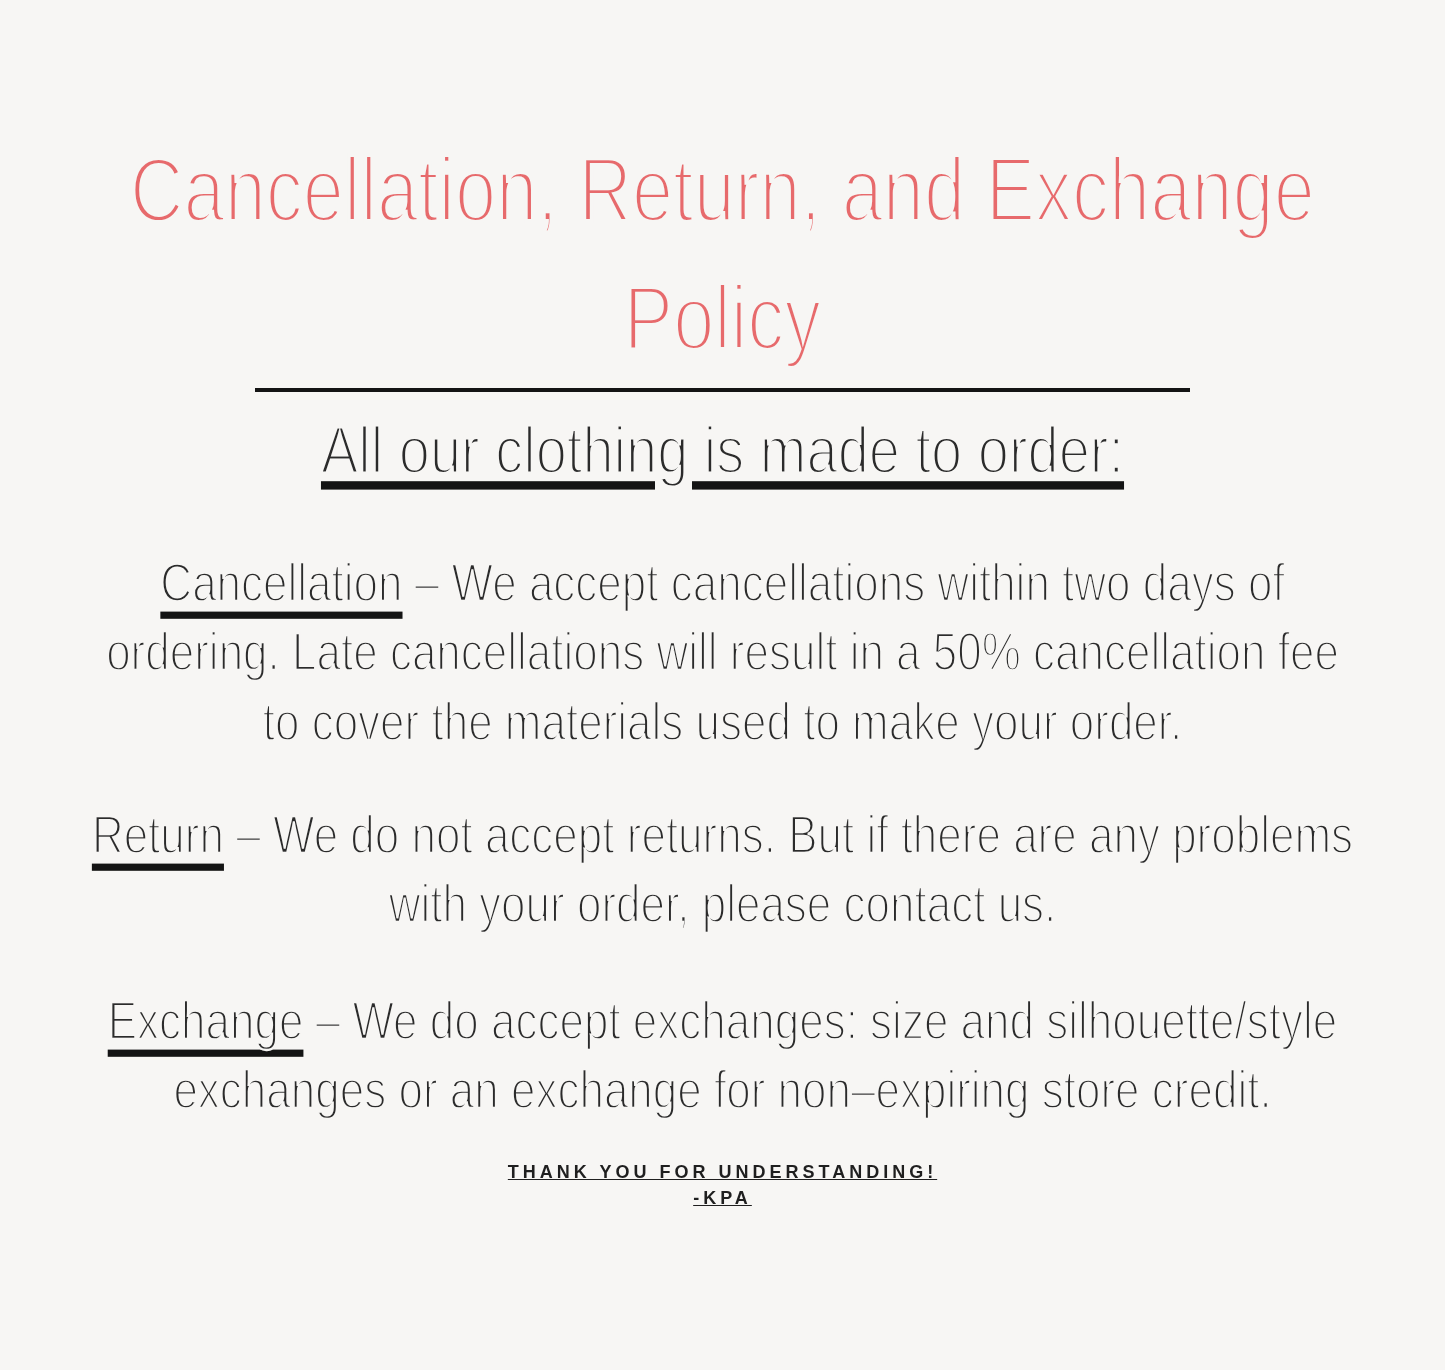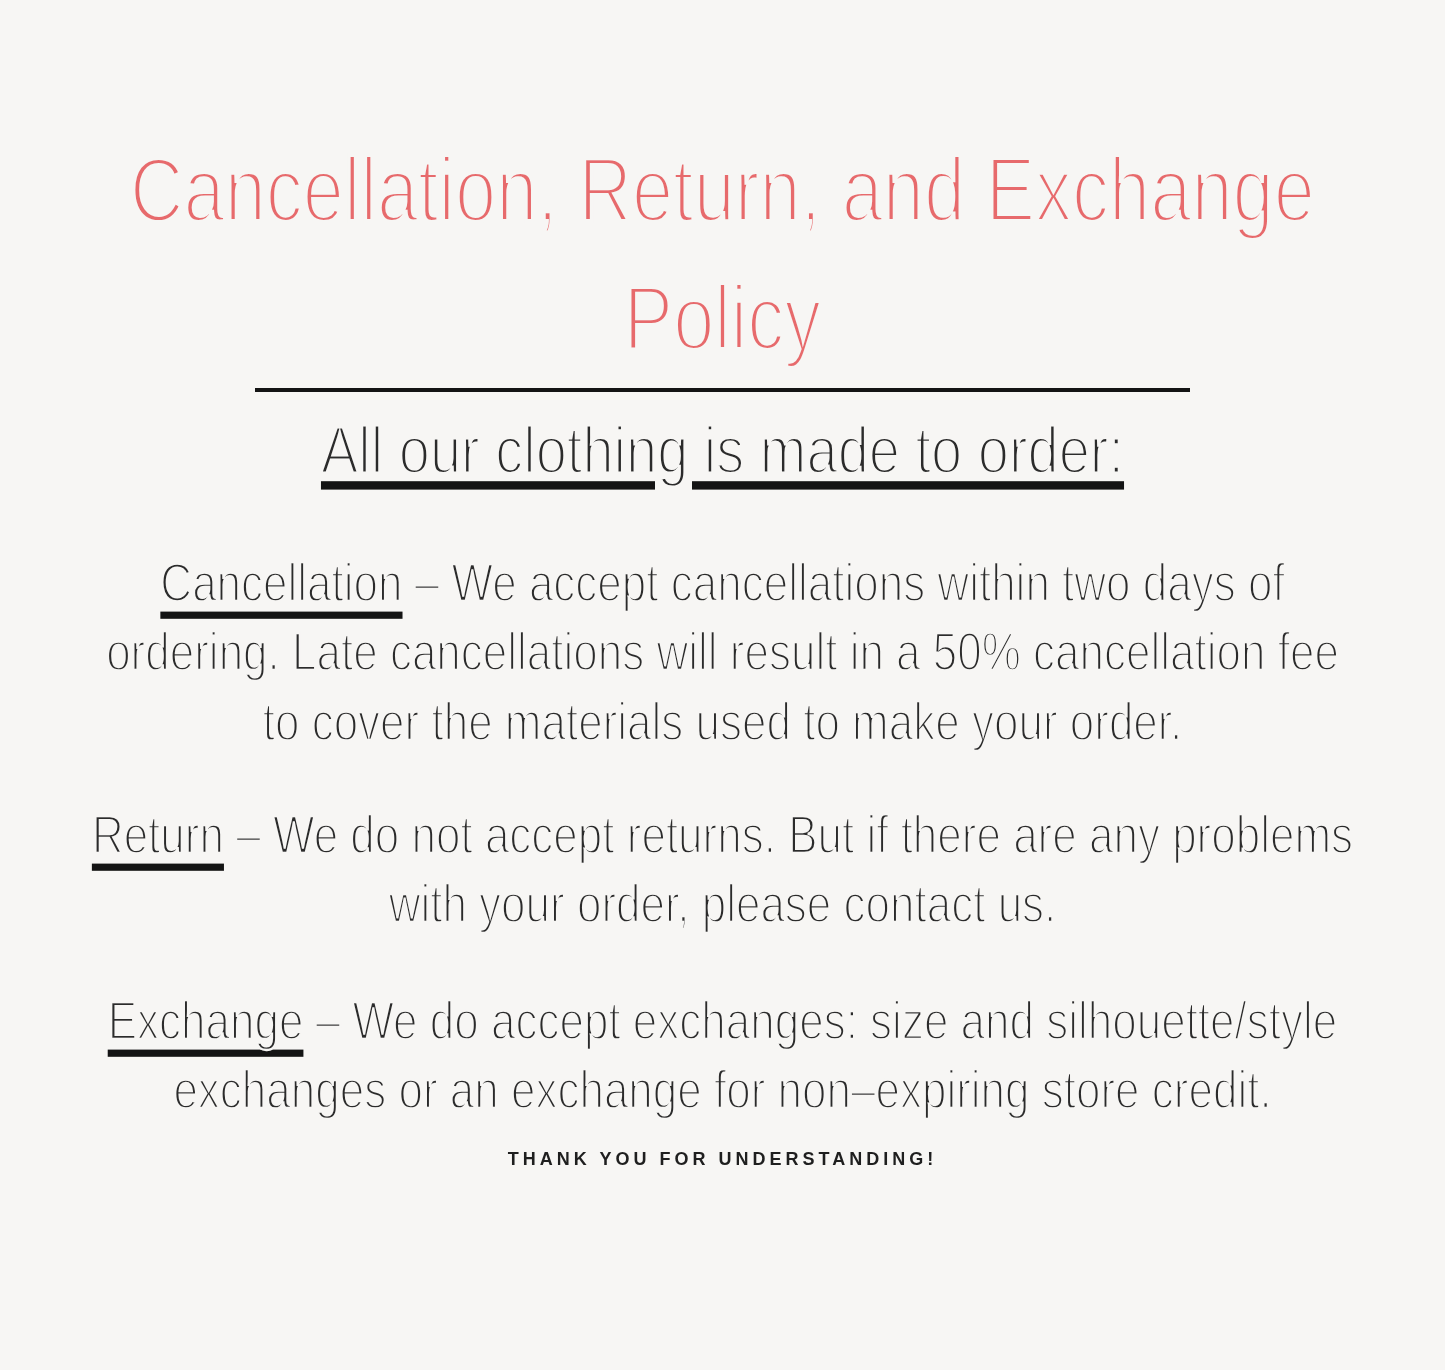--- a/index.html
+++ b/index.html
@@ -68,21 +68,21 @@
   .policy-1{ margin-top:70px; }
   .policy-2{ margin-top:78px; }
   .policy-3{ margin-top:70px; }
   .kw{
     text-decoration:underline;
     text-decoration-color:var(--line);
     text-decoration-thickness:6px;
     text-underline-offset:9px;
   }
 
-  .footer{ margin-top:44px; color:#1F1F1F; }
+  .footer{ margin-top:57px; color:#1F1F1F;text-decoration:underline; }
   .thanks{
     font-size:18px;
     font-weight:600;
     letter-spacing:4px;
     line-height:26px;
   }
   .signature{
     font-size:18px;
     font-weight:600;
     letter-spacing:4px;
@@ -116,15 +116,16 @@
   </p>
 
   <p class="policy policy-3 stretch">
     <span class="kw">Exchange</span>
     <span class="sep">–</span>
     <span class="body-text">We do accept exchanges: size and silhouette/style exchanges or an exchange for non–expiring store credit.</span>
   </p>
 
   <div class="footer">
     <div class="thanks">THANK YOU FOR UNDERSTANDING!</div>
+    <div class="signature">-KPA</div>
   </div>
 
 </div>
 
 </body></html>

